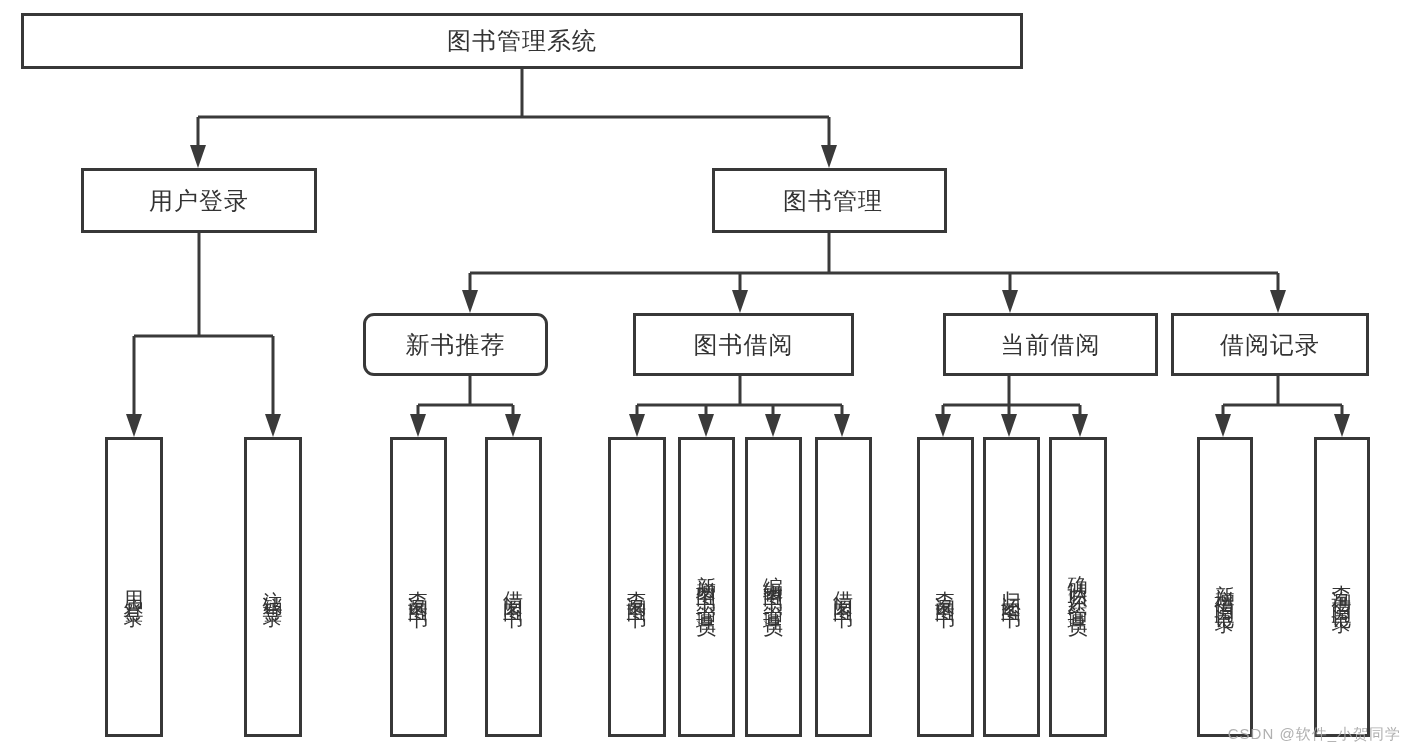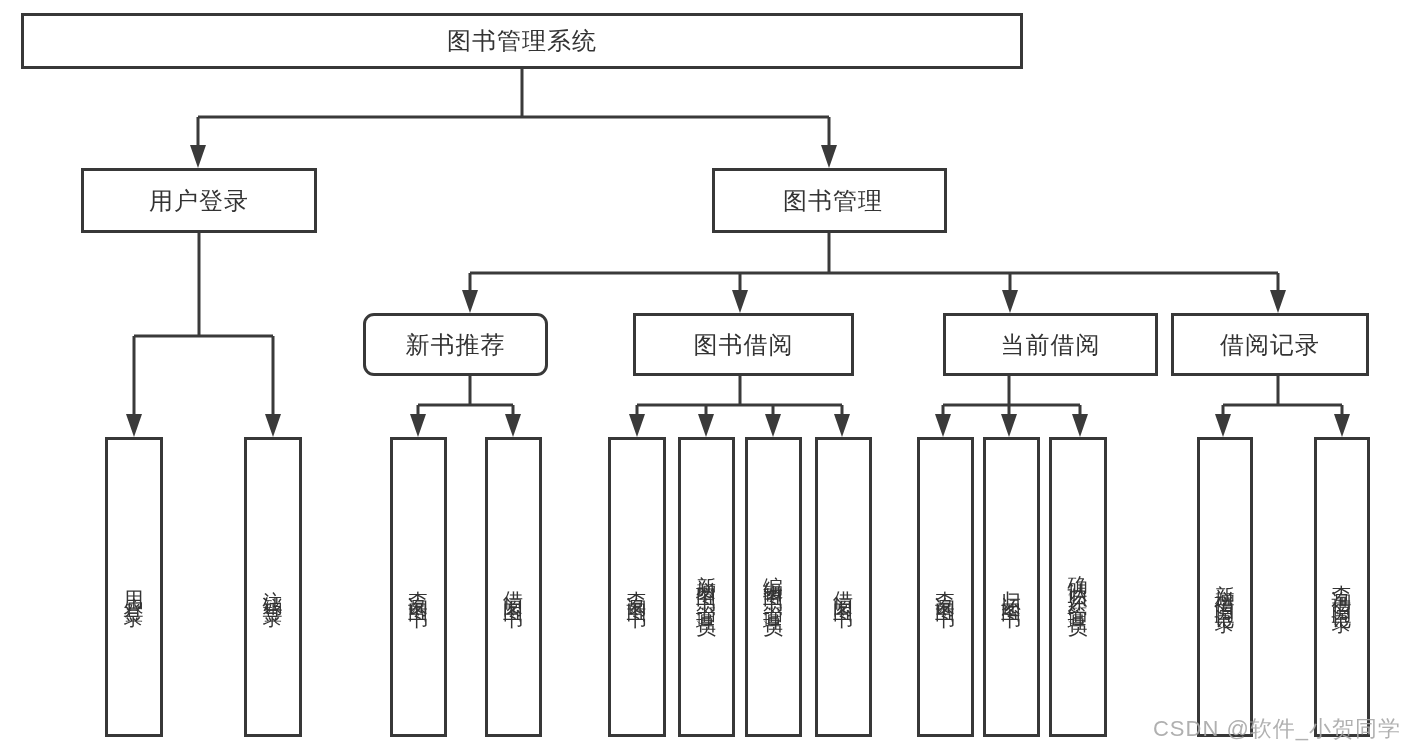--- a/index.html
+++ b/index.html
@@ -50,21 +50,21 @@
   .n-leaf-bb-edit{left:745px;width:57px;}
   .n-leaf-bb-borrow{left:815px;width:57px;}
   .n-leaf-cb-query{left:917px;width:57px;}
   .n-leaf-cb-return{left:983px;width:57px;}
   .n-leaf-cb-confirm{left:1049px;width:58px;}
   .n-leaf-br-add{left:1197px;width:56px;}
   .n-leaf-br-query{left:1314px;width:56px;}
   .watermark{
     position:absolute;
     right:4px;bottom:3px;
-    font-size:22px;
+    font-size:15px;
     color:#a8a8a8;
     opacity:.9;
     letter-spacing:1px;
     z-index:5;
   }
 </style>
 </head>
 <body>
 
 <div class="canvas">

